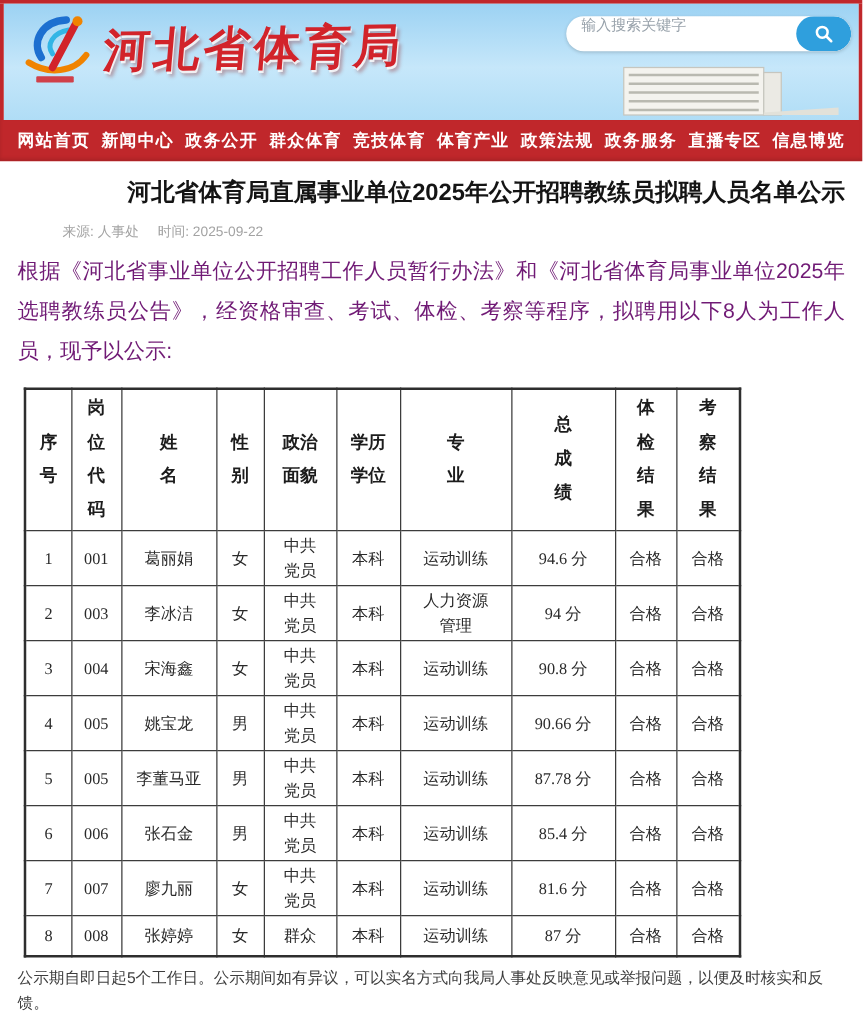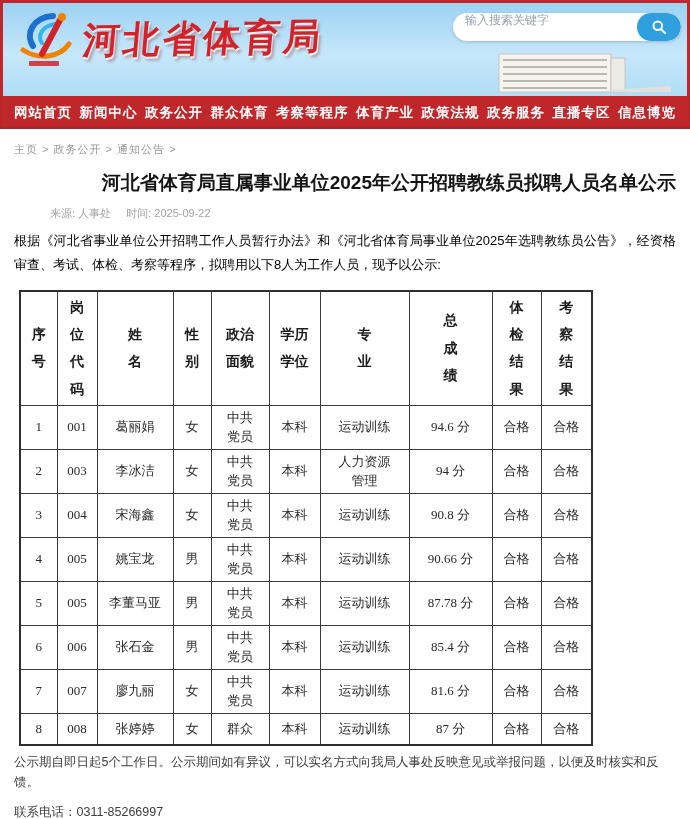--- a/index.html
+++ b/index.html
@@ -71,21 +71,21 @@
   .content { padding: 0 14px; }
   .breadcrumb { margin-top: 13px; font-size: 11px; color: #999; letter-spacing: 1px; cursor: pointer; }
   .title {
     margin-top: 14px; text-align: right;
     font-size: 19px; font-weight: bold; color: #141414; line-height: 1.3;
   }
   .meta { margin-top: 10px; font-size: 11px; color: #a3a3a3; margin-left: 36px; }
   .meta span { margin-right: 12px; }
   .intro {
     margin-top: 8px;
-    font-size: 13px; color: #000000; line-height: 1.9; text-align: justify;
+    font-size: 17px; color: #701a75; line-height: 1.9; text-align: justify;
   }
 
   
   table {
     margin-top: 12px; margin-left: 5px;
     border-collapse: collapse; table-layout: fixed;
     width: 572px;
     font-family: "Liberation Serif", serif;
     border: 2px solid #2e2e2e;
   }
@@ -149,30 +149,29 @@
       </g>
       <path d="M150 40 L210 36 L210 42 L150 42 Z" fill="#e2e1d9"></path>
     </svg>
   </header>
 
   <nav class="main-nav">
     <a href="#">网站首页</a>
     <a href="#">新闻中心</a>
     <a href="#">政务公开</a>
     <a href="#">群众体育</a>
-    <a href="#">考察等程序</a>
+    <a href="#">竞技体育</a>
     <a href="#">体育产业</a>
     <a href="#">政策法规</a>
     <a href="#">政务服务</a>
     <a href="#">直播专区</a>
     <a href="#">信息博览</a>
   </nav>
 
   <main class="content">
-    <div class="breadcrumb">主页 &gt; 政务公开 &gt; 通知公告 &gt;</div>
 
     <h1 class="title">河北省体育局直属事业单位2025年公开招聘教练员拟聘人员名单公示</h1>
 
     <div class="meta">
       <span>来源: 人事处</span>
       <span>时间: 2025-09-22</span>
     </div>
 
     <p class="intro">根据《河北省事业单位公开招聘工作人员暂行办法》和《河北省体育局事业单位2025年选聘教练员公告》，经资格审查、考试、体检、考察等程序，拟聘用以下8人为工作人员，现予以公示:</p>
 

